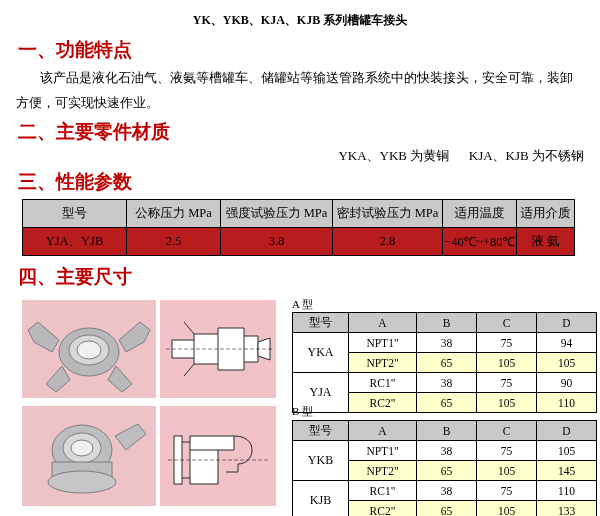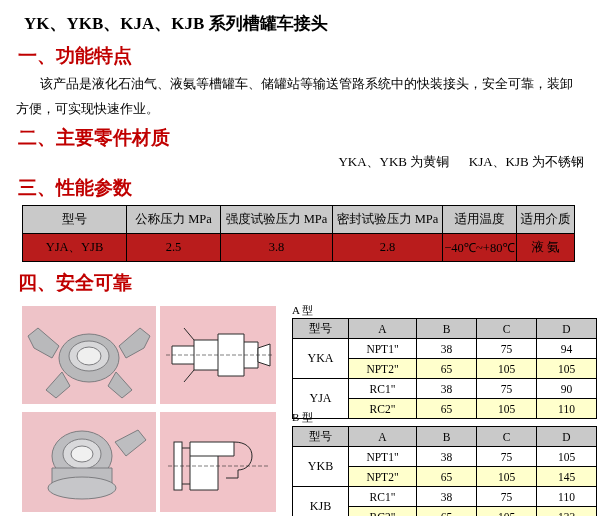--- a/index.html
+++ b/index.html
@@ -16,28 +16,27 @@
     position: relative;
   }
   .page {
     width: 600px;
     height: 516px;
     position: relative;
     box-sizing: border-box;
     padding: 0;
   }
   .title {
-    text-align: left;
-    font-size: 17px;
+    text-align: center;
+    font-size: 12px;
     font-weight: bold;
     letter-spacing: 0px;
     margin-top: 12px;
     margin-bottom: 8px;
     font-family: "Liberation Serif", serif;
-    margin-left: 24px;
   }
   .sec-head {
     color: #c00000;
     font-weight: bold;
     font-size: 19px;
     margin: 4px 0 2px 18px;
     font-family: "Liberation Serif", serif;
   }
   .body-text {
     font-size: 13px;
@@ -155,21 +154,21 @@
       <td>YJA、YJB</td>
       <td>2.5</td>
       <td>3.8</td>
       <td>2.8</td>
       <td>−40℃~+80℃</td>
       <td>液  氨</td>
     </tr>
   </tbody>
     </table>
 
-  <div class="sec-head" style="margin-top:8px">四、安全可靠</div>
+  <div class="sec-head" style="margin-top:8px">四、主要尺寸</div>
 
   <div class="lower">
 
     <div class="img-box photo" style="left:22px; top:4px; width:134px; height:98px;">
       <svg width="134" height="98" viewBox="0 0 134 98">
         <rect x="0" y="0" width="134" height="98" fill="#eec3c8"></rect>
         <g fill="#b9b9bb" stroke="#7d7d80" stroke-width="1">
           <ellipse cx="67" cy="52" rx="30" ry="24"></ellipse>
           <ellipse cx="67" cy="50" rx="20" ry="15" fill="#d7d7d9"></ellipse>
           <path d="M37 40 L16 22 L6 30 L12 42 L30 52 Z"></path>

